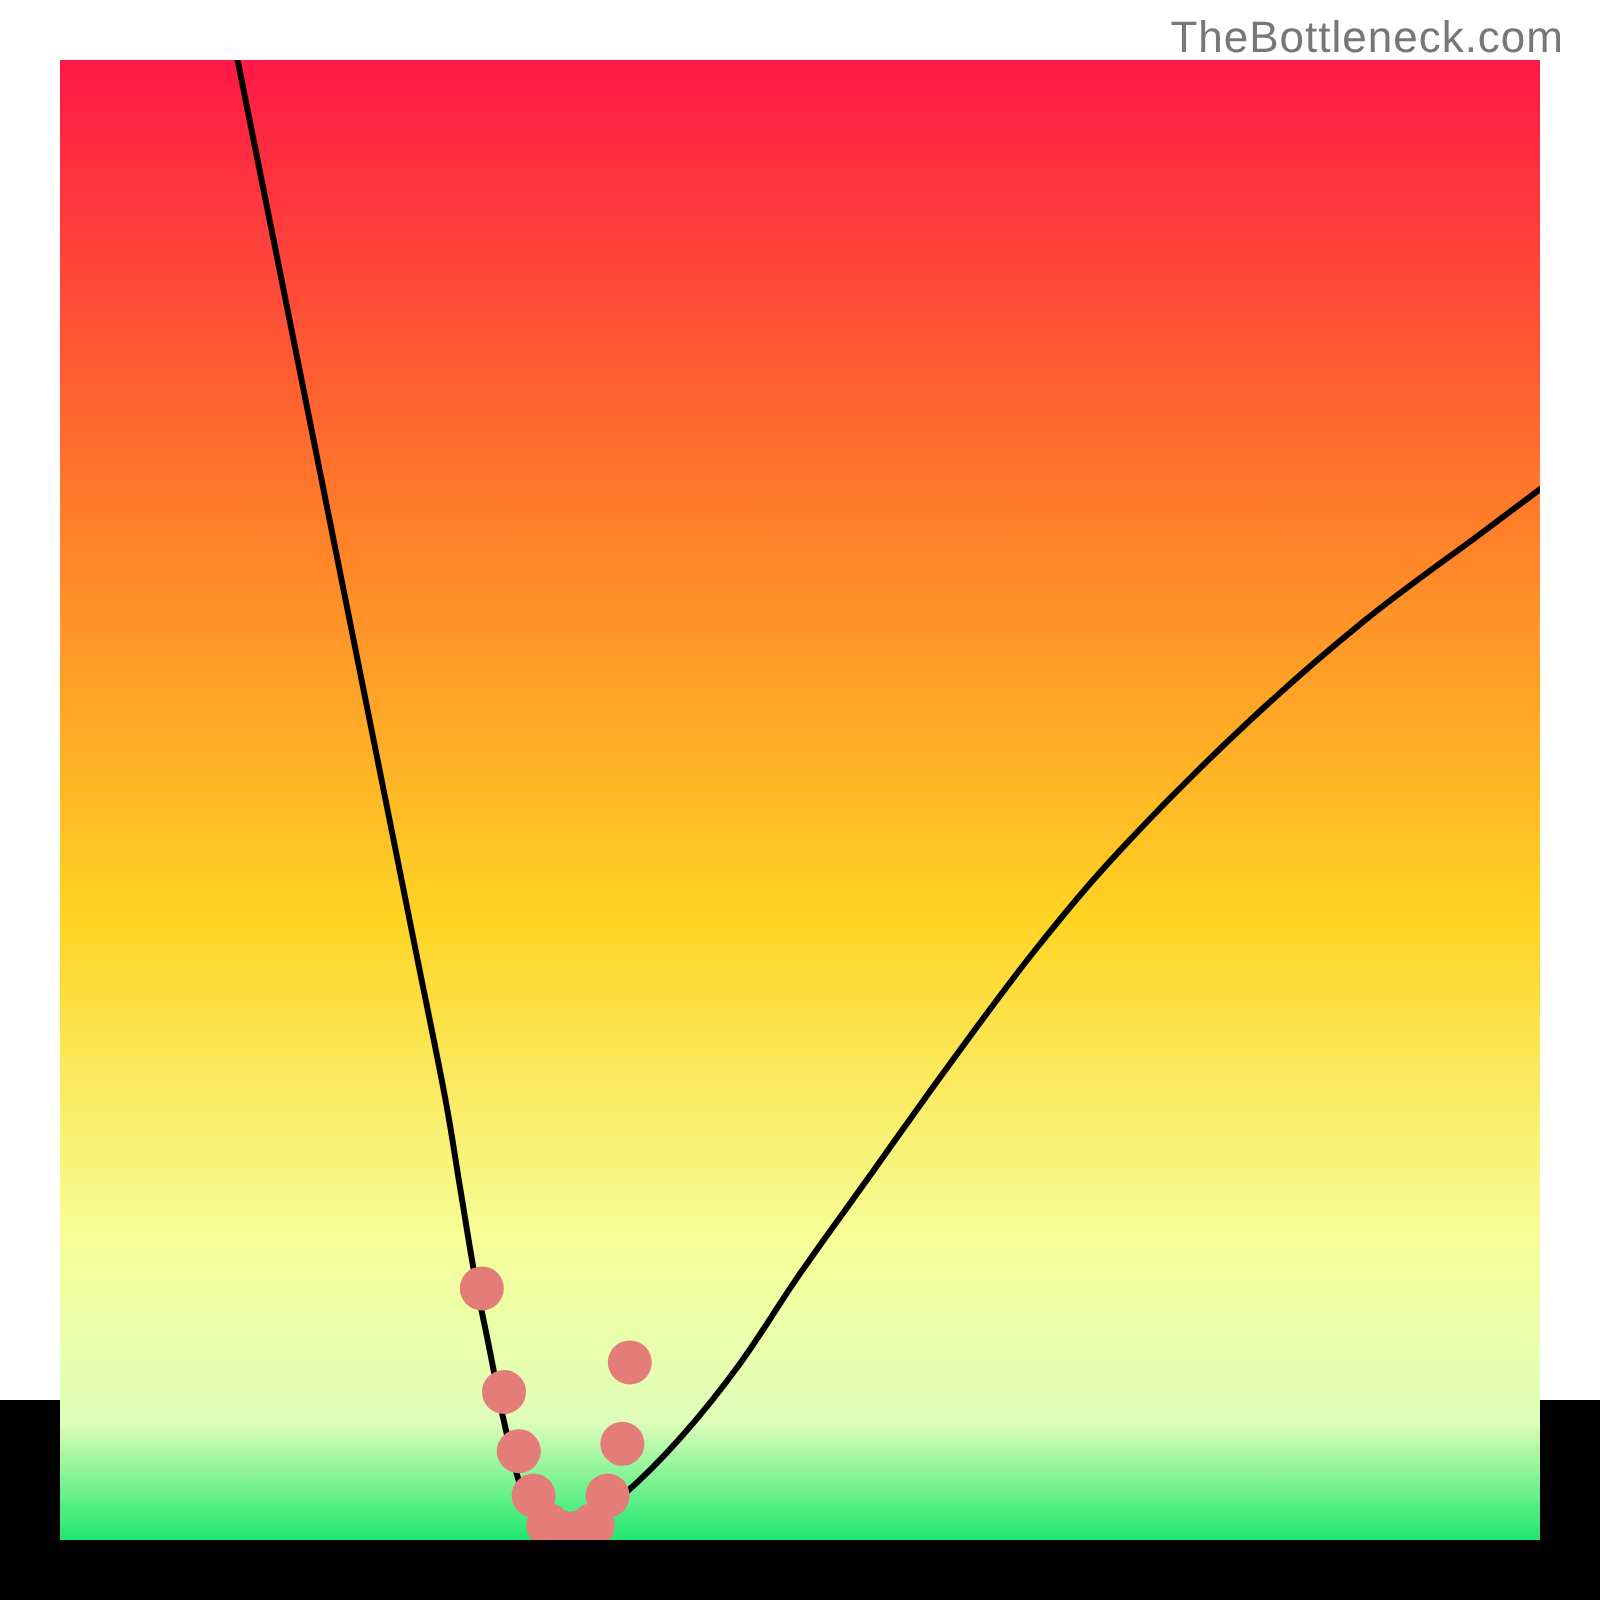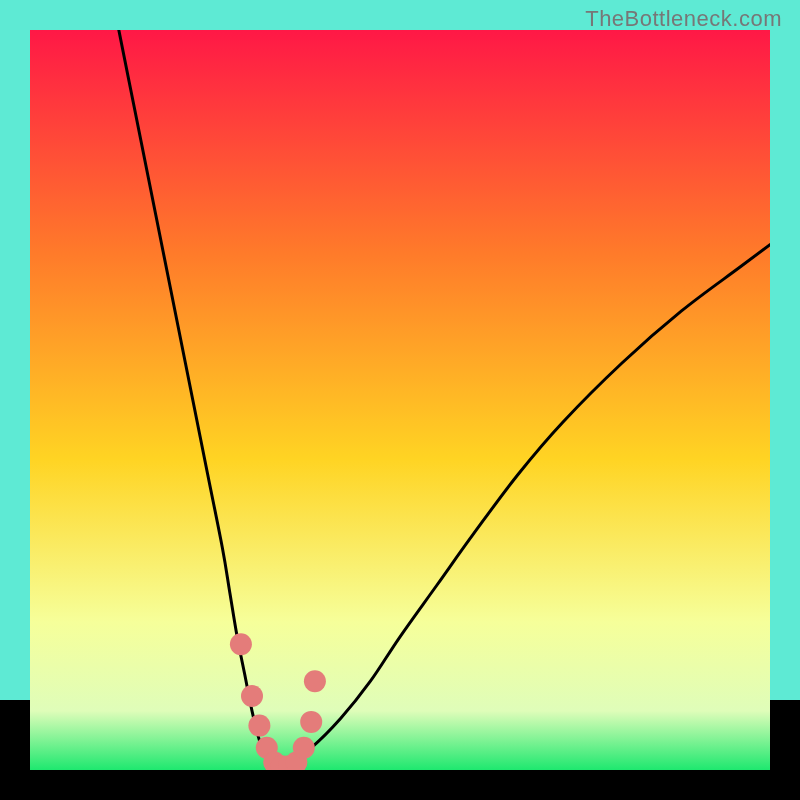--- a/index.html
+++ b/index.html
@@ -8,21 +8,21 @@
     width: 800px;
     height: 800px;
     background: #000;
     font-family: Arial, Helvetica, sans-serif;
     overflow: hidden;
   }
   .frame {
     position: relative;
     width: 800px;
     height: 700px;
-    background: #5eead4;
+    background: #ffffff;
   }
   .watermark {
     position: absolute;
     top: 6px;
     right: 18px;
     color: #777;
     font-size: 22px;
     font-weight: 500;
     letter-spacing: 0.5px;
     user-select: none;

